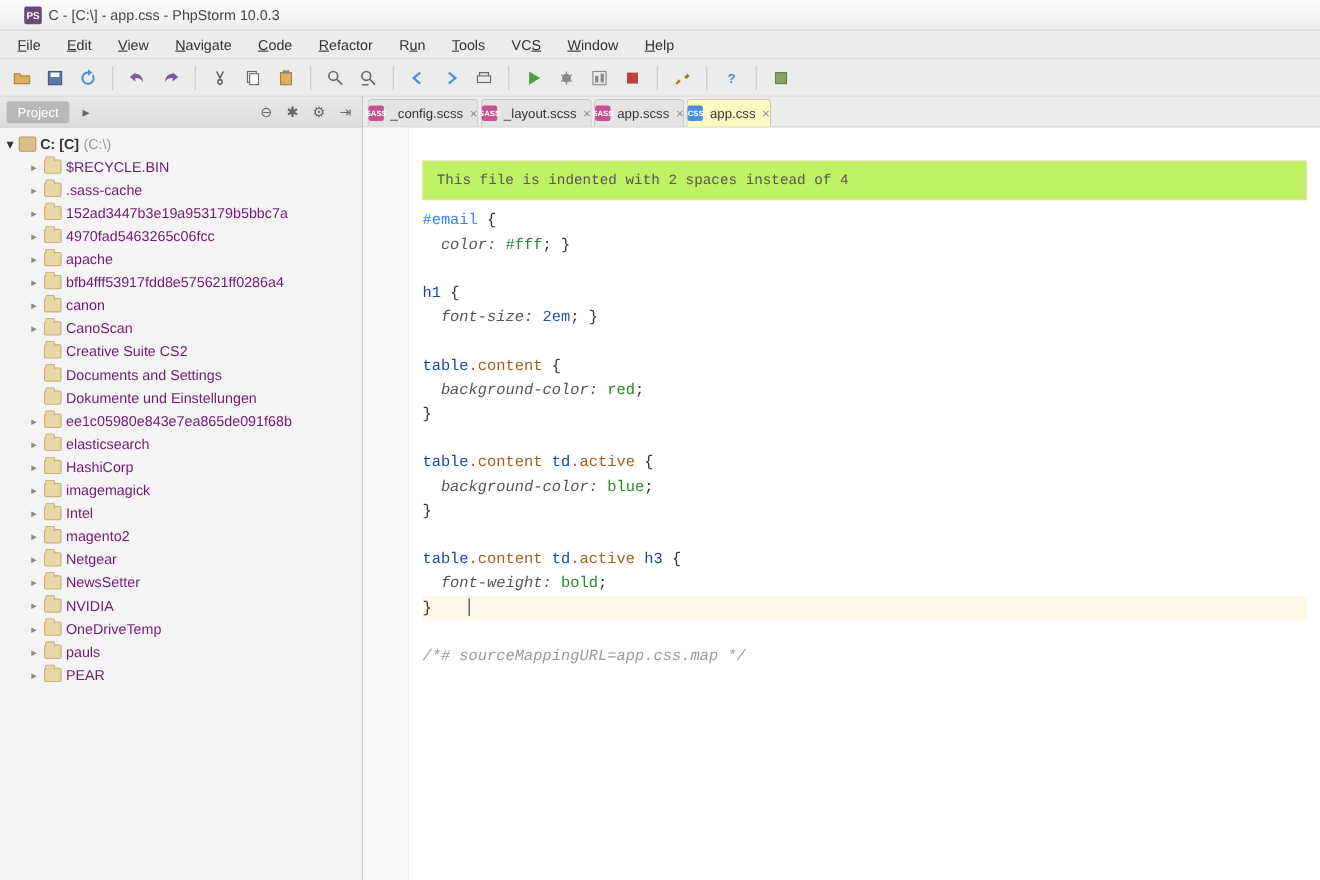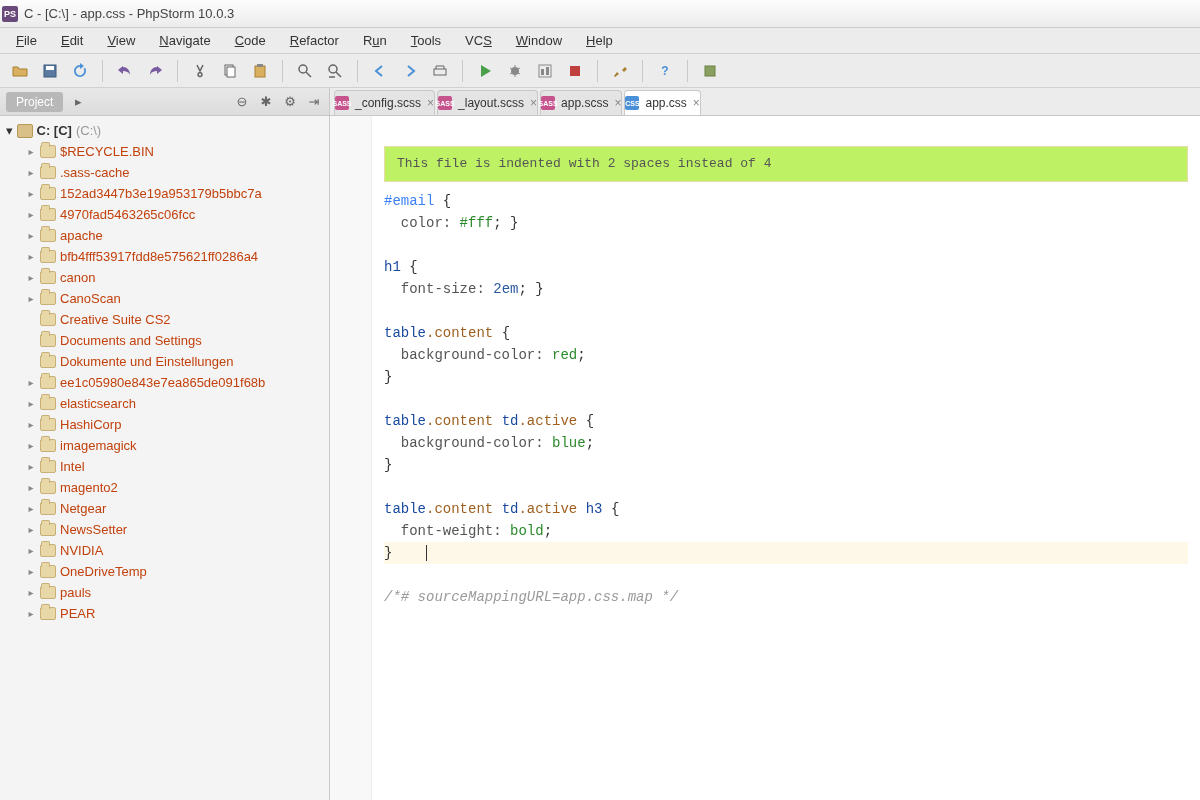--- a/index.html
+++ b/index.html
@@ -1,19 +1,19 @@
 <!DOCTYPE html>
 <html><head>
 <meta charset="utf-8">
 <style>
 * { box-sizing: border-box; margin: 0; padding: 0; }
 body { font-family: "Segoe UI", Tahoma, sans-serif; font-size: 13px; background: #f0f0f0; color: #333; width: 1200px; height: 800px; overflow: hidden; }
 
 
-.titlebar { height: 28px; background: linear-gradient(#fdfdfd, #ececec); border-bottom: 1px solid #ccc; display: flex; align-items: center; padding: 0 2px; gap: 6px; }
+.titlebar { height: 28px; background: linear-gradient(#fdfdfd, #ececec); border-bottom: 1px solid #ccc; display: flex; align-items: center; padding: 0 22px; gap: 6px; }
 .titlebar .app-icon { width: 16px; height: 16px; background: #6a4a7a; border-radius: 2px; display: flex; align-items: center; justify-content: center; color: #fff; font-size: 9px; font-weight: bold; }
 .titlebar .title { font-size: 13px; color: #444; }
 
 
 .menubar { height: 26px; background: #ececec; border-bottom: 1px solid #d0d0d0; display: flex; align-items: center; padding: 0 6px; gap: 4px; }
 .menubar .menuitem { padding: 3px 10px; cursor: default; }
 .menubar .menuitem .ul { text-decoration: underline; }
 
 
 .toolbar { height: 34px; background: #ececec; border-bottom: 1px solid #d0d0d0; display: flex; align-items: center; padding: 0 8px; gap: 6px; }
@@ -31,43 +31,43 @@
 .sidebar-header .hbtn { width: 18px; height: 18px; display: flex; align-items: center; justify-content: center; color: #666; cursor: default; }
 .tree { flex: 1; overflow: auto; padding: 4px 0; }
 .tree-root { display: flex; align-items: center; padding: 3px 6px; gap: 4px; }
 .tree-root .disk-icon { width: 16px; height: 14px; background: #d8c088; border: 1px solid #b89858; border-radius: 2px; }
 .tree-root .label { font-weight: bold; }
 .tree-root .hint { color: #999; }
 .tree-item { display: flex; align-items: center; padding: 3px 6px 3px 26px; gap: 4px; white-space: nowrap; }
 .tree-item .arrow { width: 10px; color: #888; font-size: 10px; display: inline-block; text-align: center; }
 .tree-item .folder-icon { width: 16px; height: 13px; background: #e8d8a8; border: 1px solid #c8b078; border-radius: 2px; position: relative; }
 .tree-item .folder-icon::before { content: ""; position: absolute; top: -4px; left: 0; width: 7px; height: 4px; background: #e8d8a8; border: 1px solid #c8b078; border-bottom: none; border-radius: 2px 2px 0 0; }
-.tree-item .label { color: #c2410c; }
+.tree-item .label { color: #701a75; }
 
 
 .editor-area { flex: 1; display: flex; flex-direction: column; background: #fff; }
 .tabbar { height: 28px; background: #ececec; border-bottom: 1px solid #c8c8c8; display: flex; align-items: flex-end; padding: 0 4px; }
 .tab { display: flex; align-items: flex-end; gap: 6px; padding: 5px 0; background: #e4e4e4; border: 1px solid #c8c8c8; border-bottom: none; border-radius: 4px 4px 0 0; margin-right: 2px; font-size: 12px; cursor: default; }
-.tab.active { background: #ffffff; }
+.tab.active { background: #fef9c3; }
 .tab .file-icon { width: 14px; height: 14px; border-radius: 2px; display: flex; align-items: center; justify-content: center; font-size: 7px; font-weight: bold; color: #fff; }
 .tab .file-icon.sass { background: #c6538c; }
 .tab .file-icon.css { background: #4a90d9; }
 .tab .close { color: #888; font-size: 12px; }
 
 .notice-bar { background: #bef264; border: 1px solid #e8dca8; padding: 6px 12px; margin: 30px 0 8px 0; font-size: 13px; color: #555; }
 
 .code-area { flex: 1; display: flex; background: #fff; overflow: auto; }
 .gutter { width: 42px; background: #f8f8f8; border-right: 1px solid #eee; }
 .code { flex: 1; padding: 0 12px 12px 12px; font-family: "Consolas", "Courier New", monospace; font-size: 14px; line-height: 22px; }
 .code-line { white-space: pre; }
 .code-line.hl { background: #fdf8e8; }
 .tok-sel { color: #3b82f6; }
 .tok-tag { color: #1a4aa0; }
 .tok-class { color: #a06020; }
-.tok-prop { color: #555; }
+.tok-prop { color: #555; font-style: italic; }
 .tok-val { color: #2a8a2a; }
 .tok-num { color: #2a5aa0; }
 .tok-punc { color: #333; }
 .tok-comment { color: #9a9a9a; font-style: italic; }
 .cursor { display: inline-block; width: 1px; height: 16px; background: #333; vertical-align: middle; }
 
 svg { display: block; }
 </style>
 </head>
 <body>

